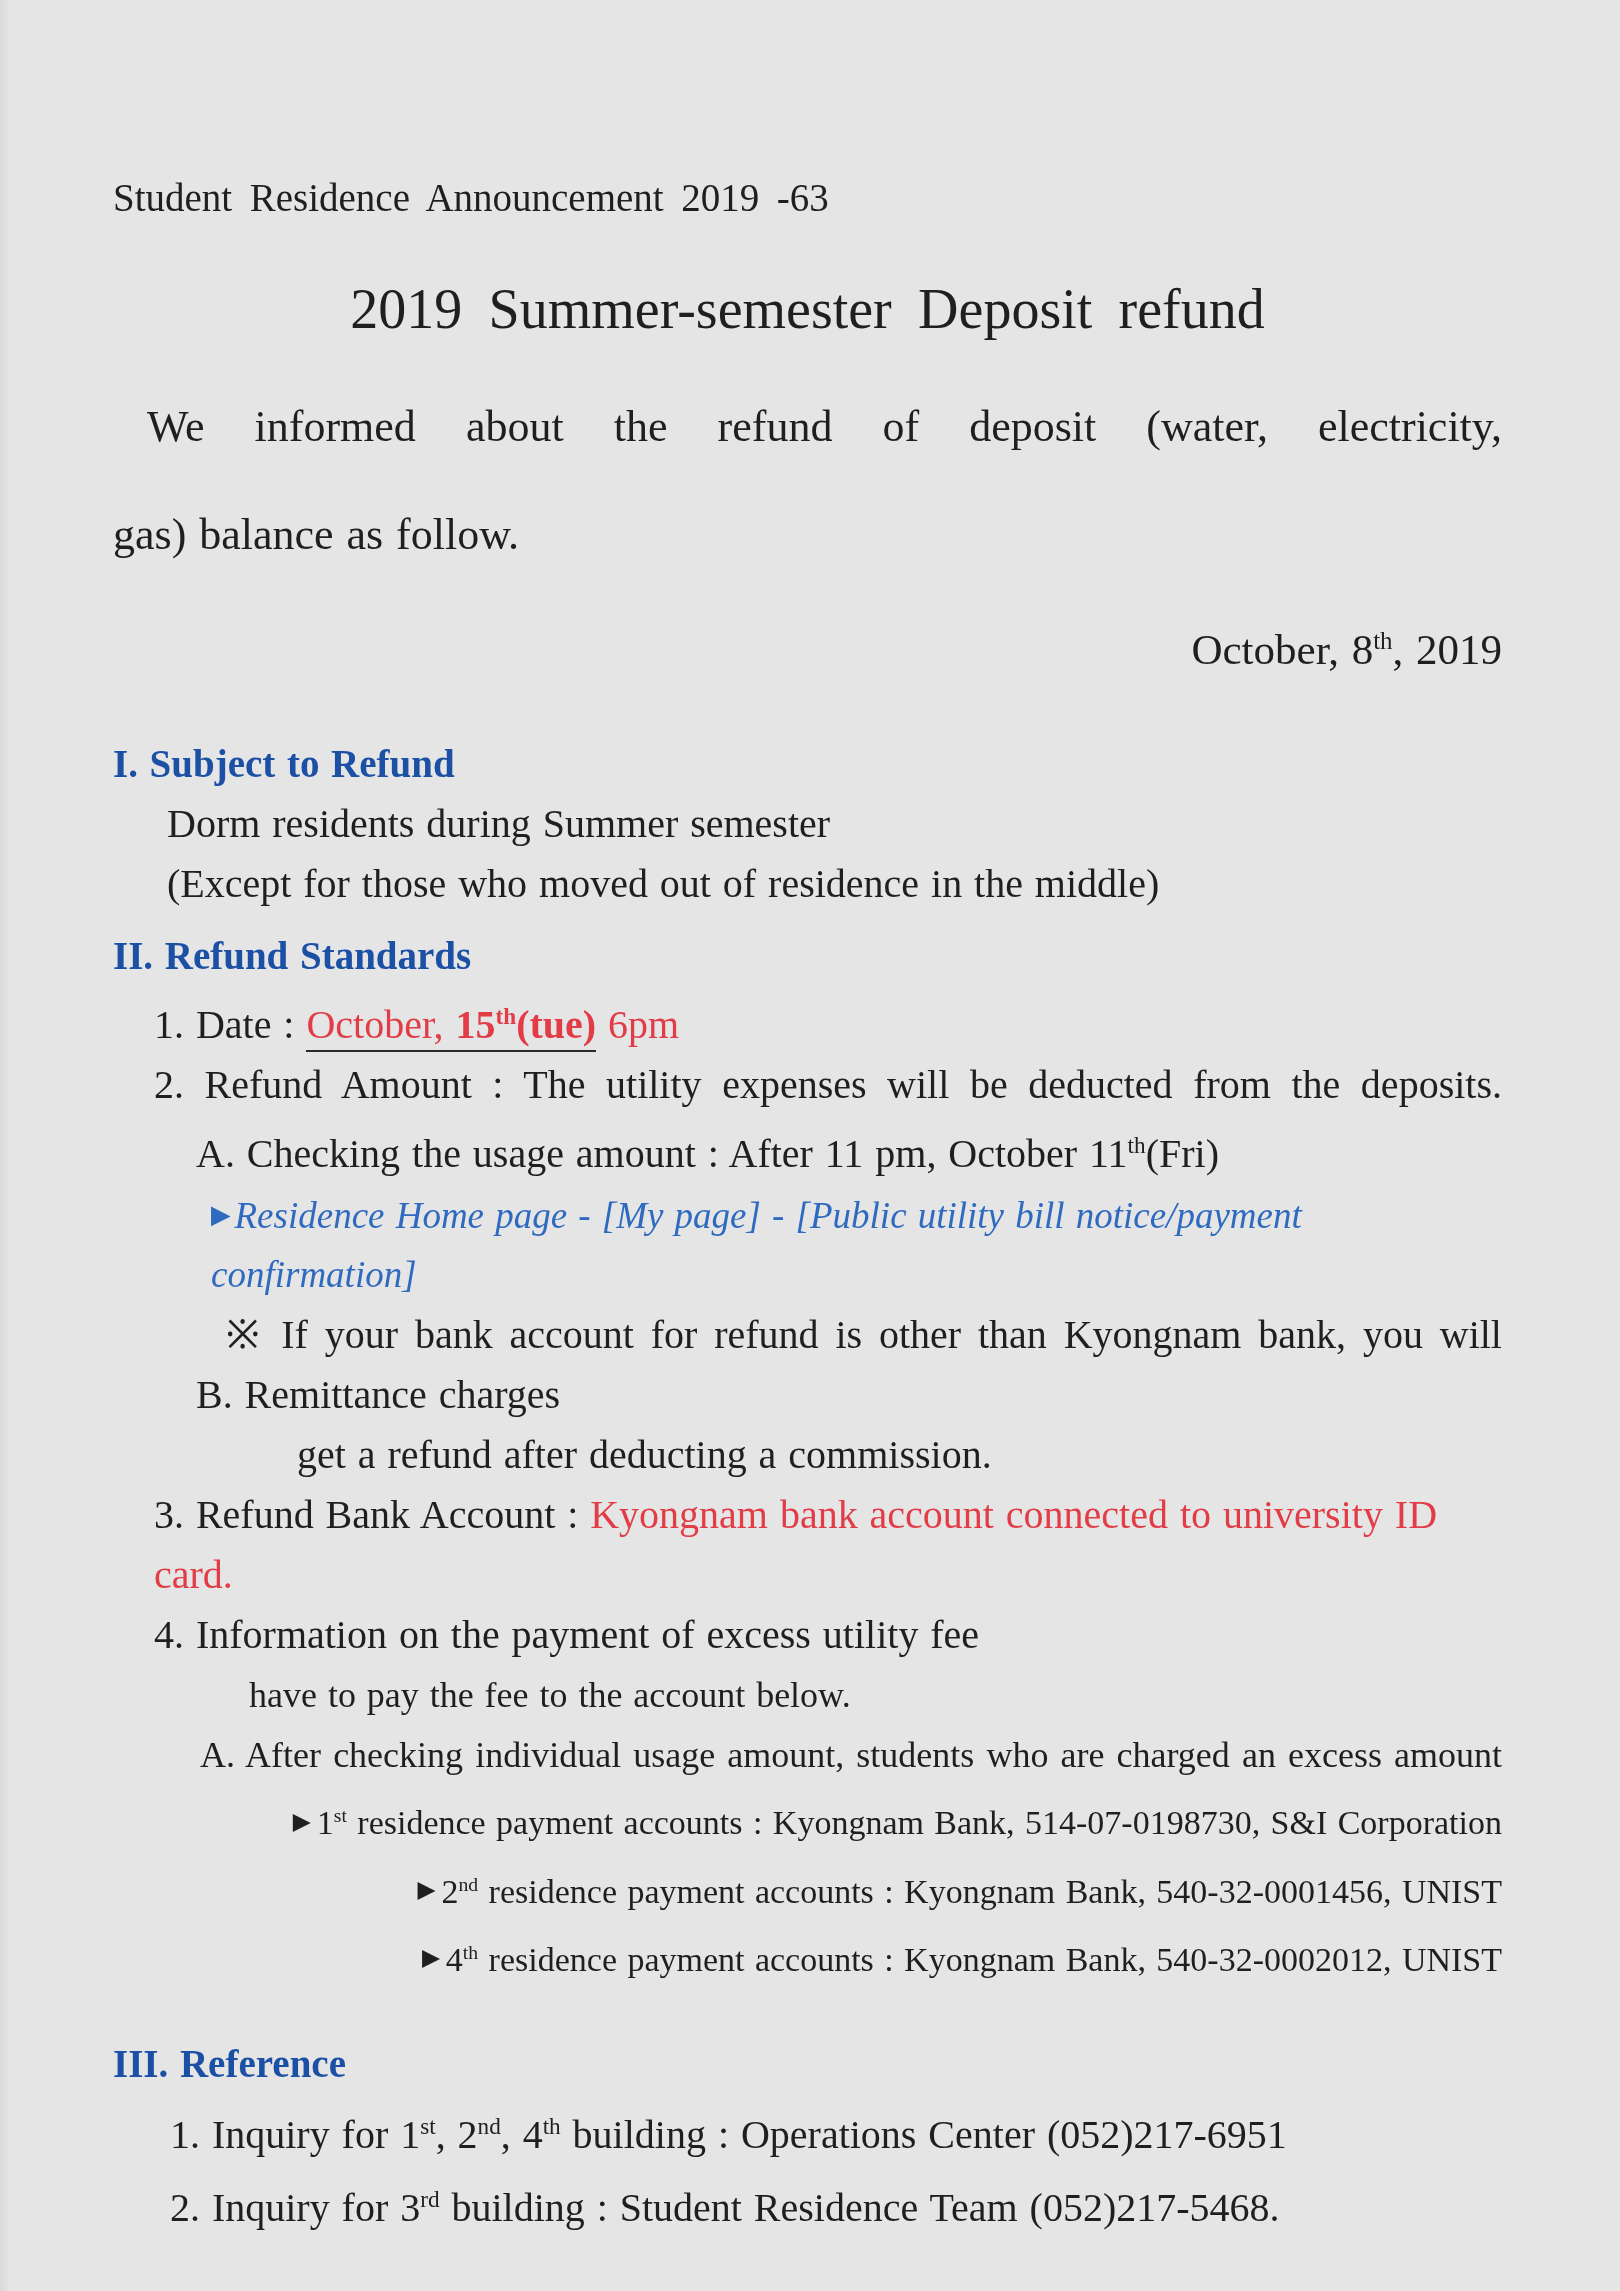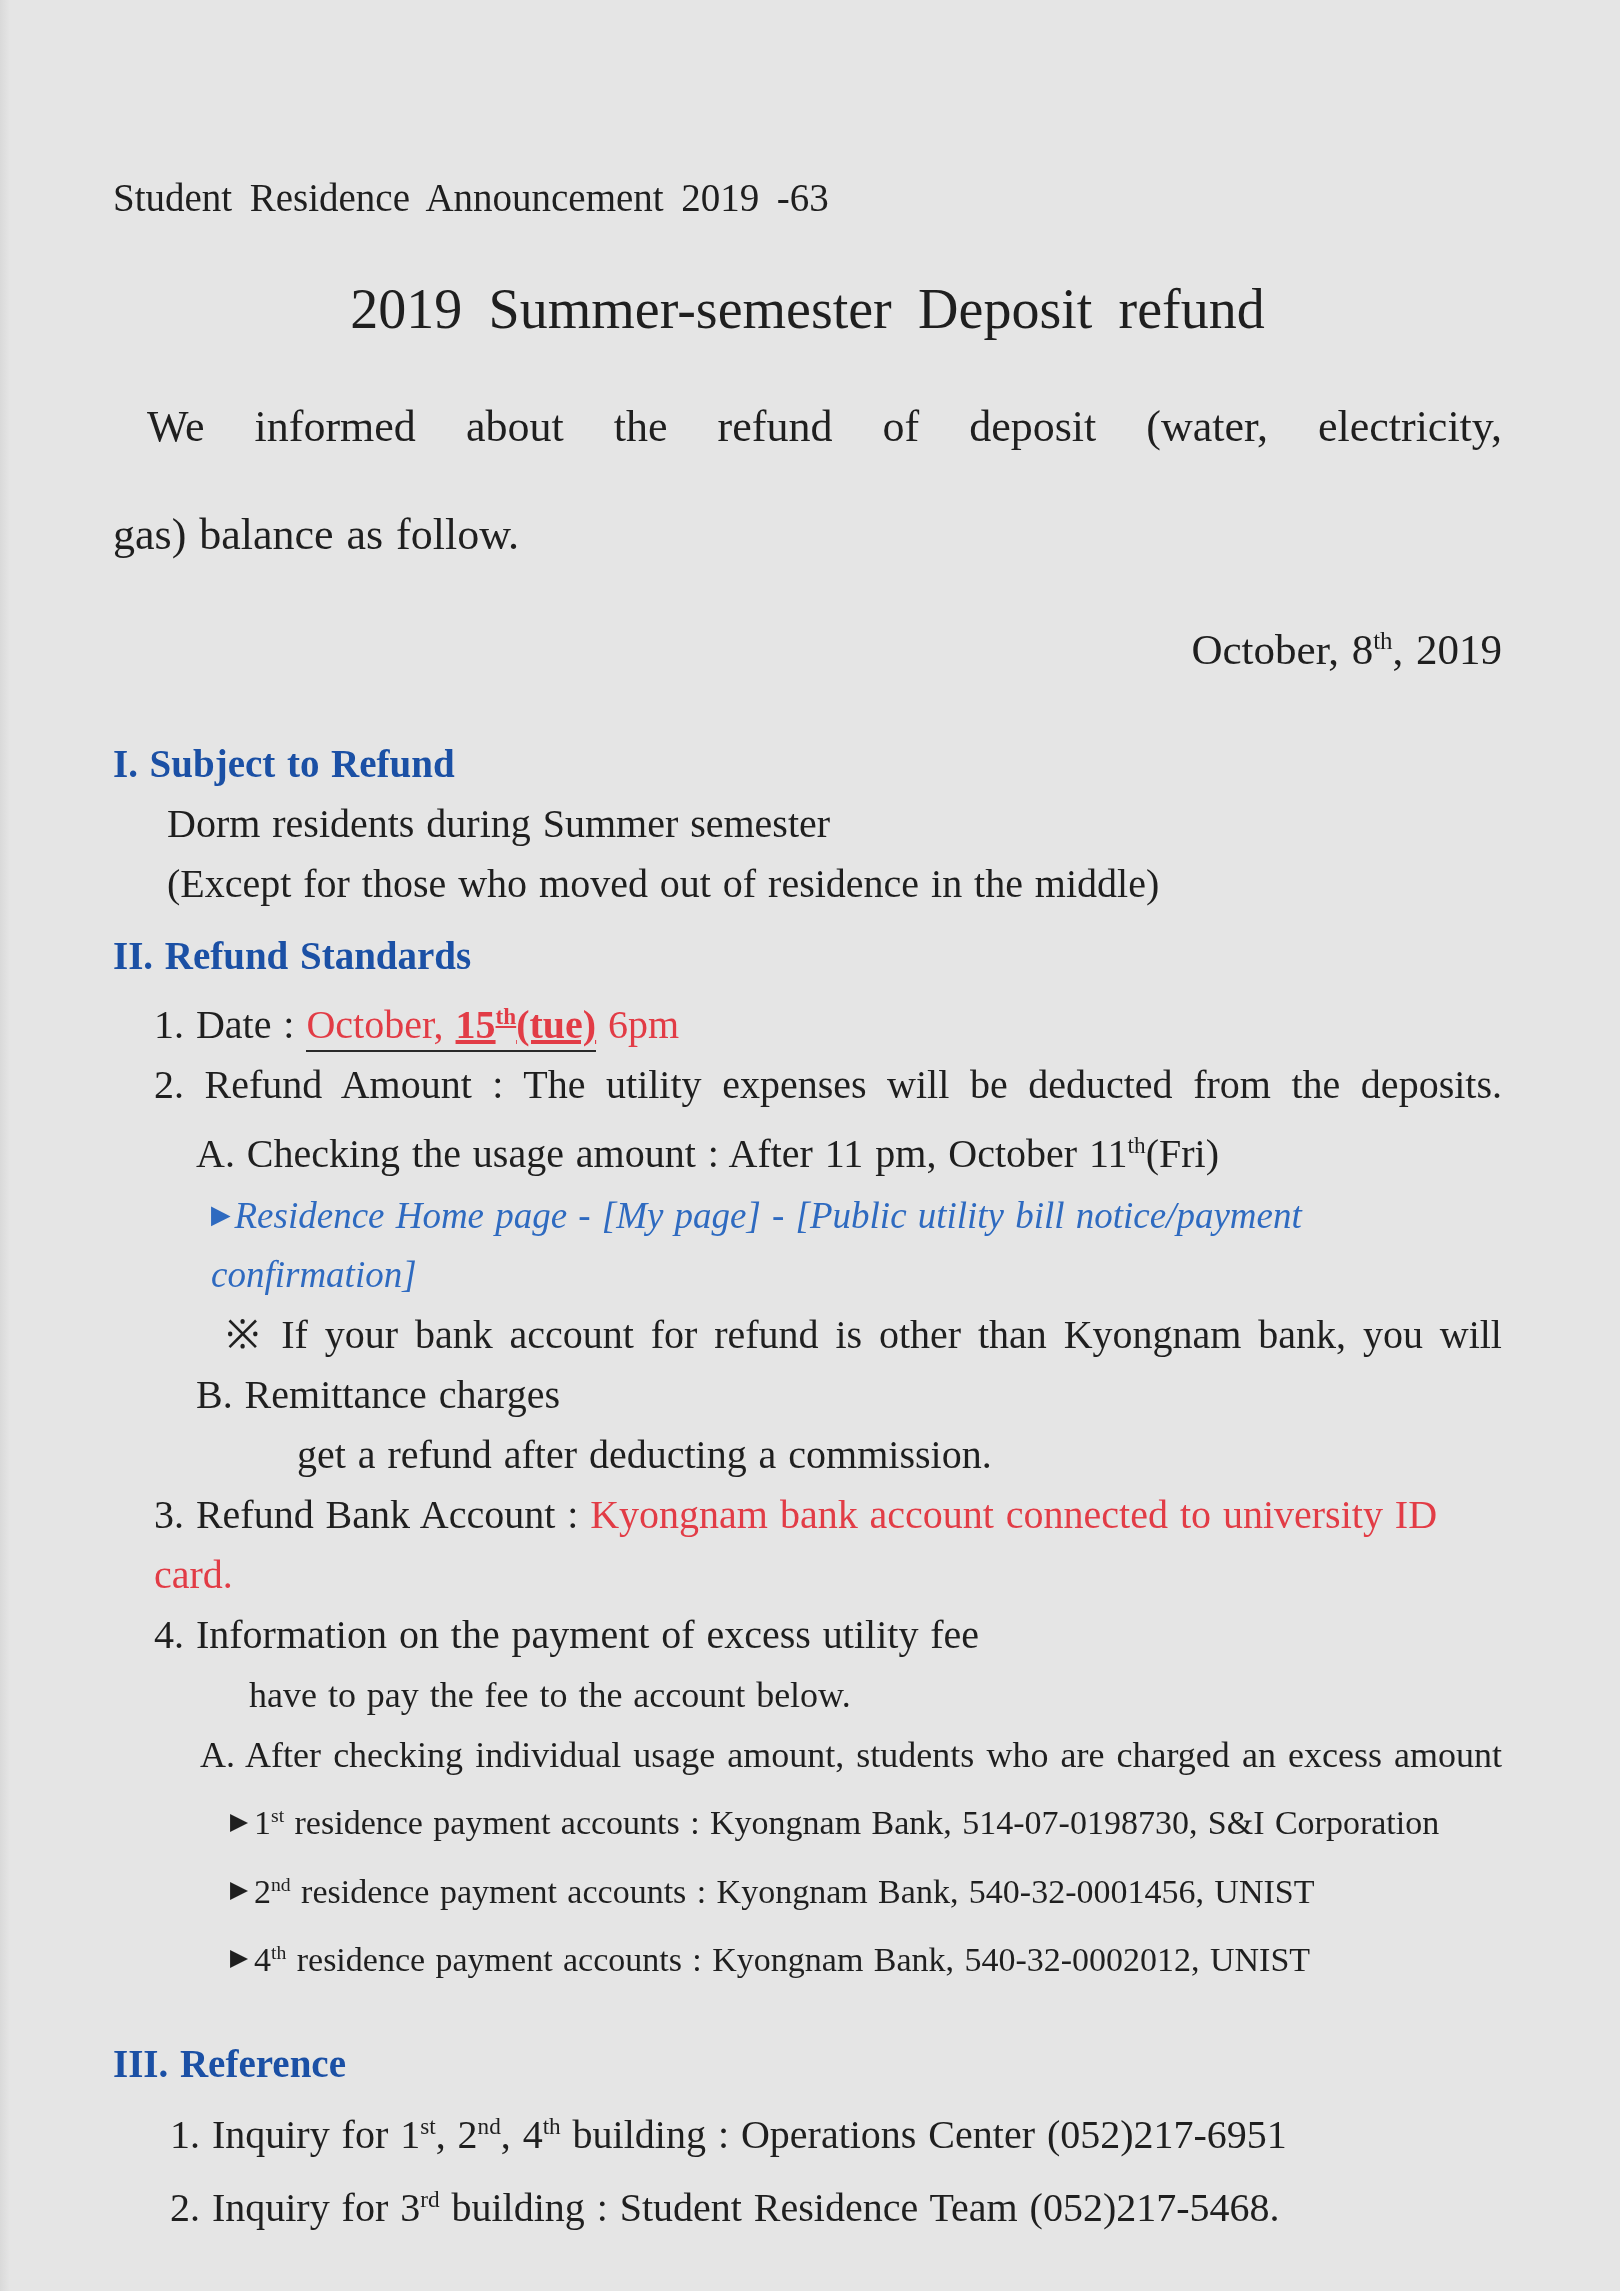--- a/index.html
+++ b/index.html
@@ -28,27 +28,27 @@
   .intro { margin-top:29px; font-size:44px; line-height:108px; }
   .intro-l1 { text-indent:34px; }
   .date-line {
     margin-top:24.5px; margin-bottom:57px;
     font-size:43px; line-height:54px; text-align:right;
   }
   .ln { font-size:40px; line-height:60px; }
   .heading { font-size:39px; line-height:60px; font-weight:bold; color:#1b50a5; }
   .just { text-align:justify; text-align-last:justify; }
   .sp { font-size:0.58em; vertical-align:0.62em; }
-  .b { font-weight:bold;text-decoration:underline; }
+  .b { font-weight:bold; }
   .red { color:#e23c46; }
   .u-wrap { border-bottom:2.9px solid #2a2a2a; padding-bottom:2.9px; }
   .note-blue { color:#2e6ac0; font-style:italic; font-size:37px; }
   .note-blue .arrow { font-style:normal; font-size:25.5px; vertical-align:4.9px; padding-right:3.9px; }
   .fineprint { font-size:32px; }
-  .acct { font-size:34px; }
+  .acct { font-size:34px;text-align:right; }
   .acct .arrow { font-size:23.5px; vertical-align:5.9px; padding-right:5.9px; }
   .s3-item { font-size:40px; line-height:65px; }
   
   .ind-body  { padding-left:54px; }
   .ind-num   { padding-left:41px; }
   .ind-ab    { padding-left:83px; }
   .ind-note  { padding-left:98px; }
   .ind-rem   { padding-left:113px; }
   .ind-rem2  { padding-left:184px; }
   .ind-fine  { padding-left:170px; }

